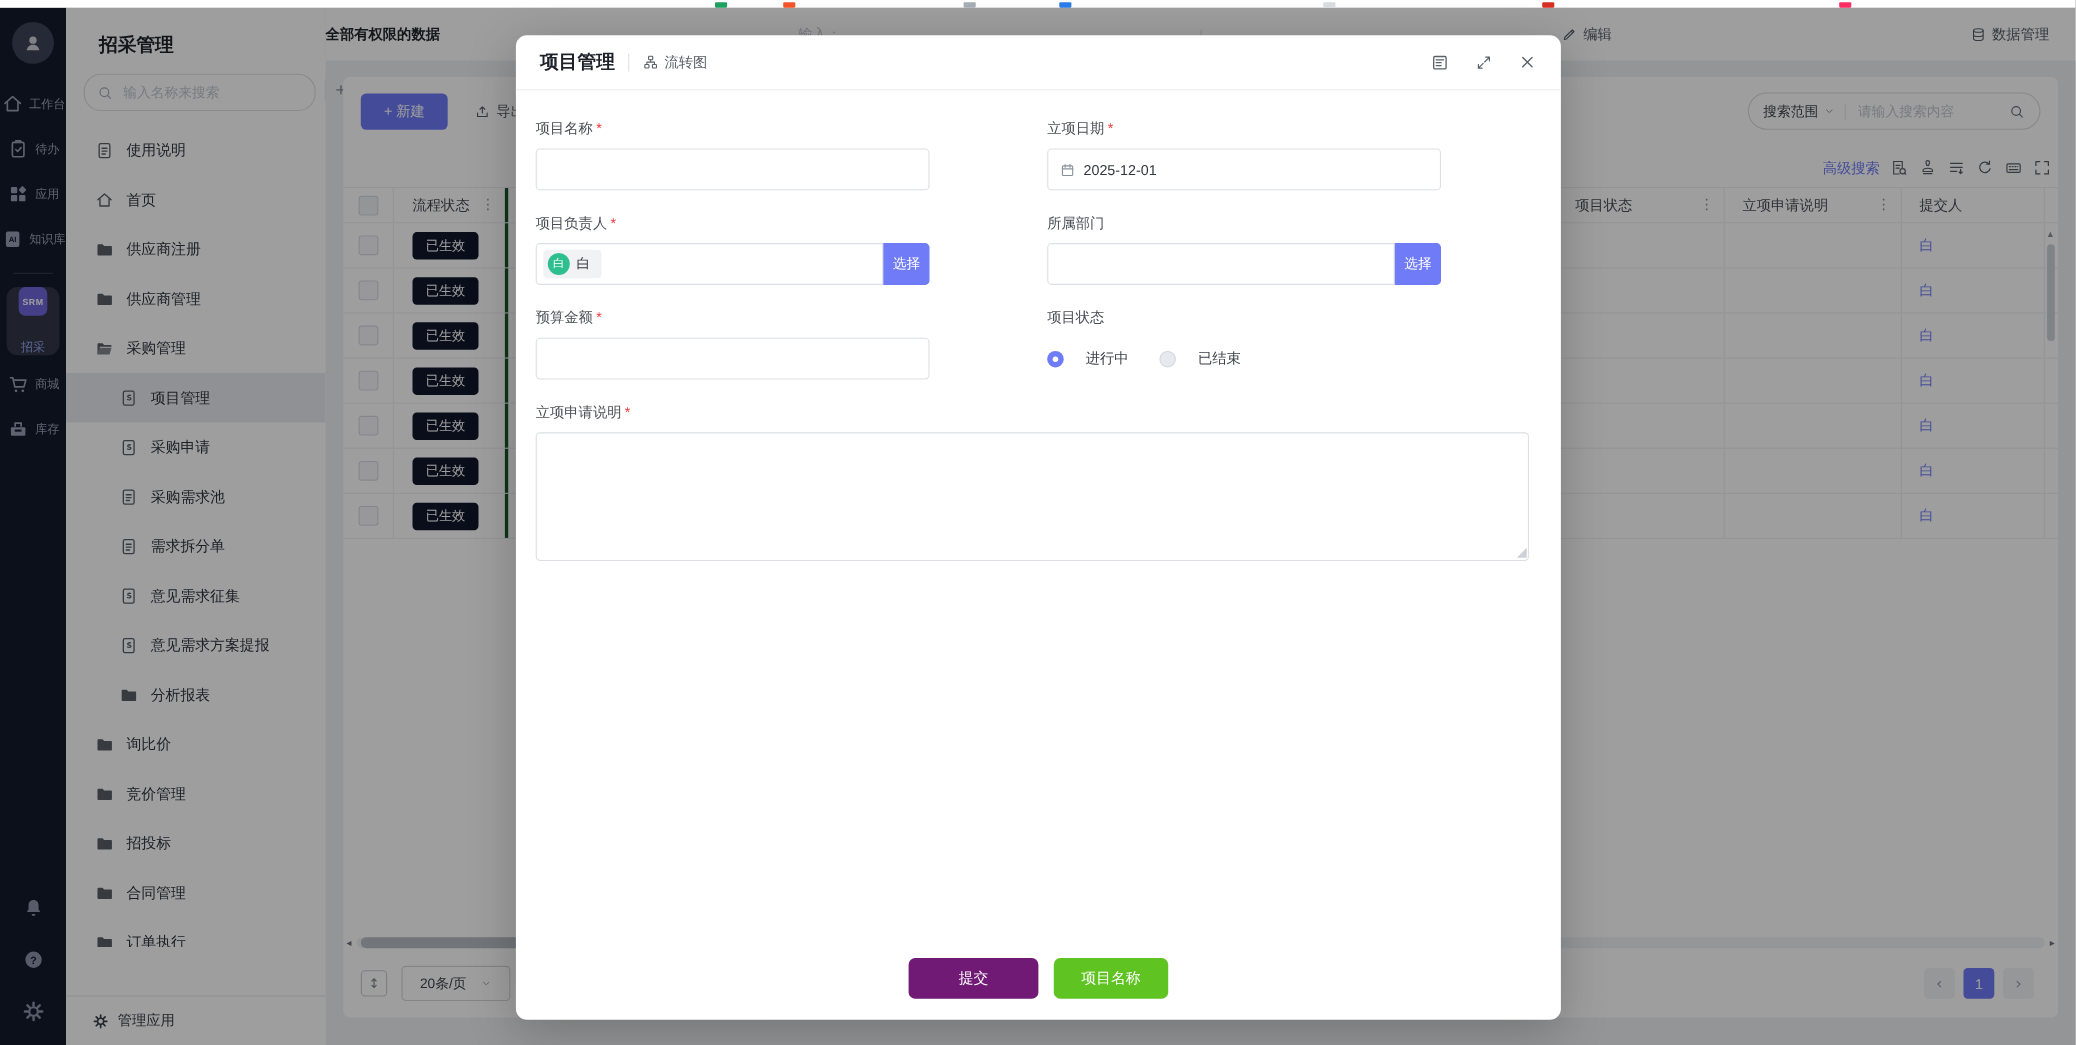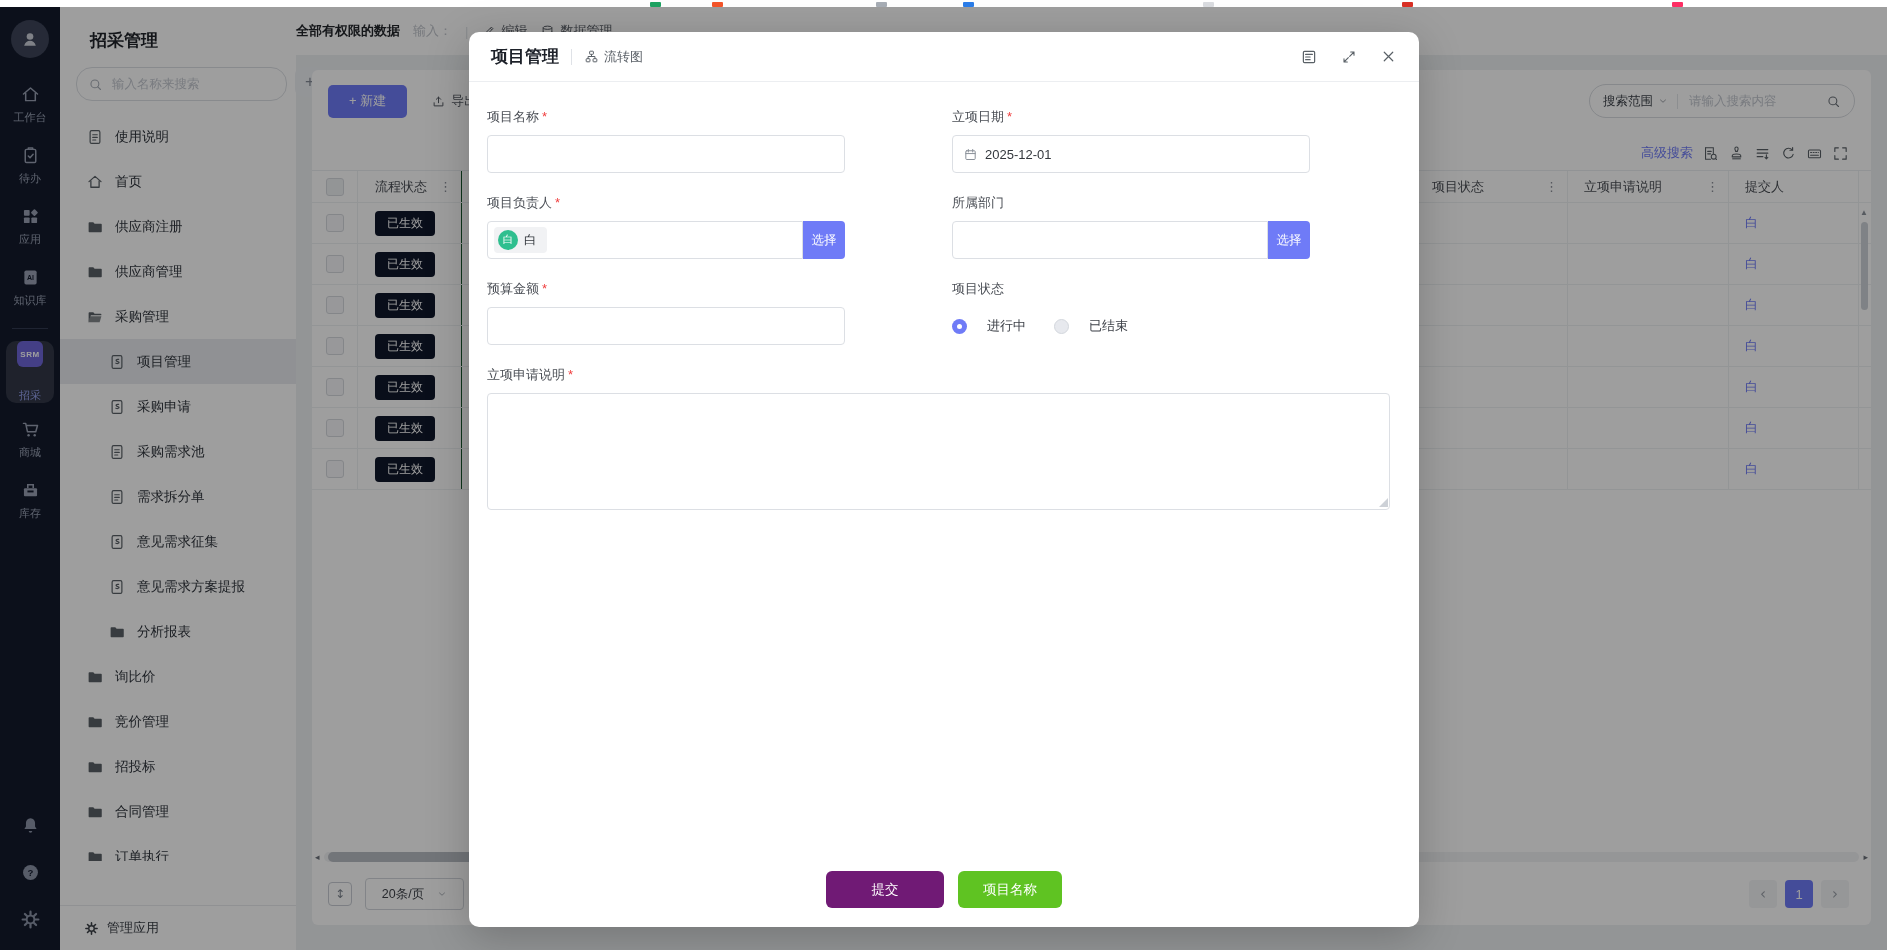--- a/index.html
+++ b/index.html
@@ -15,21 +15,21 @@
   
   #overlay{position:absolute;inset:0;background:rgba(0,0,0,.38);z-index:40}
 
   #app{position:absolute;top:7px;left:0;right:0;bottom:0}
 
   
   #rail{position:absolute;left:0;top:0;width:60px;height:100%;background:#141b2d;
         display:flex;flex-direction:column;align-items:center;color:#99a1b3}
   .avatar{margin-top:13px;width:38px;height:38px;border-radius:50%;background:#3e4559;color:#cdd1da}
   .rail-nav{margin-top:26px;display:flex;flex-direction:column;align-items:center}
-  .rail-it{display:flex;flex-direction:column;align-items:center;gap:5px;margin-bottom:20px;font-size:11px}
+  .rail-it{display:flex;flex-direction:row;align-items:center;gap:5px;margin-bottom:20px;font-size:11px}
   .rail-div{width:36px;border-top:1px solid #333b52;margin:0 0 12px}
   .rail-tile{width:48px;height:62px;border-radius:10px;background:rgba(255,255,255,.13);
              display:flex;flex-direction:column;align-items:center;justify-content:space-between;gap:5px;margin-bottom:16px}
   .srm-badge{width:26px;height:26px;border-radius:6px;background:#6f66d9;color:#fff;
              font-size:8px;font-weight:bold;letter-spacing:.5px}
   .rail-tile .lb{font-size:11px;color:#98a4f2}
   .rail-bottom{margin-top:auto;display:flex;flex-direction:column;align-items:center;gap:26px;padding-bottom:20px;color:#8d95a8}
 
   
   #sidebar{position:absolute;left:60px;top:0;width:236px;height:100%;background:#fff}
@@ -44,47 +44,47 @@
   .sb-it{height:45px;display:flex;align-items:center;gap:11px;padding-left:26px;font-size:13.5px;color:#2f343c;cursor:pointer}
   .sb-it.sub{padding-left:48px}
   .sb-it.active{background:#e9ebef}
   .sb-it .ic{color:#596066}
   .folder-ic{color:#e09a3e}
   .sb-footer{position:absolute;left:0;bottom:0;width:100%;height:45px;background:#fff;border-top:1px solid #e8eaee;
              display:flex;align-items:center;gap:8px;padding-left:24px;font-size:13px;color:#3a3f46;box-sizing:border-box}
 
   
   #main{position:absolute;left:296px;top:0;right:0;height:100%}
-  #main-header{height:48px;background:#fff;display:flex;align-items:center;justify-content:flex-start;
+  #main-header{height:48px;background:#fff;display:flex;align-items:center;justify-content:space-between;
                gap:13px;padding-right:24px;font-size:13px;color:#565b63}
   #main-header .scope{font-weight:bold;color:#23262b}
   #main-header .hint{color:#c0c4cb}
   #main-header .sep{color:#dfe2e6}
   .hd-act{display:flex;align-items:center;gap:5px;color:#565b63;cursor:pointer}
 
   #card{position:absolute;left:16px;right:16px;top:63px;bottom:25px;background:#fff;border-radius:6px}
   .card-row1{position:absolute;top:14px;left:16px;right:16px;height:34px;display:flex;align-items:center}
   .btn-new{height:33px;padding:0 21px;border-radius:5px;background:#6f7bf7;color:#fff;font-size:13px;cursor:pointer}
   .tb-export{margin-left:24px;display:flex;align-items:center;gap:5px;font-size:13px;color:#565b63;cursor:pointer}
   .search-pill{margin-left:auto;width:266px;height:34px;border:1px solid #d8dbe0;border-radius:17px;
                display:flex;align-items:center;gap:9px;padding:0 13px;box-sizing:border-box}
   .search-pill .scope-sel{display:flex;align-items:center;gap:5px;font-size:12.5px;color:#3e434b;cursor:pointer}
   .search-pill .vsep{width:1px;height:15px;background:#e3e5e9}
   .search-pill input{border:none;outline:none;flex:1;min-width:0;font-size:12.5px;background:transparent;font-family:inherit}
   .search-pill input::placeholder{color:#c3c7cf}
-  .card-row2{position:absolute;top:74px;right:22px;display:flex;align-items:center;gap:9px;color:#596066}
+  .card-row2{position:absolute;top:74px;right:6px;display:flex;align-items:flex-start;gap:9px;color:#596066}
   .adv-link{color:#6f7bf7;font-size:13px;cursor:pointer}
 
   .tbl{position:absolute;left:0;right:0;top:100px;font-size:13px}
   .tr{display:flex;align-items:center;border-bottom:1px solid #eef0f2}
   .tr.head{height:31px;border-top:1px solid #ebedf0;color:#4a4e55}
   .tr.row{height:40px}
   .cell{height:100%;display:flex;align-items:center;box-sizing:border-box}
   .c-check{width:46px;justify-content:center;border-right:1px solid #eef0f2}
-  .c-status{width:104px;padding-left:17px;border-right:1px solid #14532d}
+  .c-status{width:104px;padding-left:17px;border-right:3px solid #14532d}
   .c-code{flex:1;padding-left:13px}
   .c-pstat{width:152px;padding-left:16px;border-left:1px solid #eef0f2}
   .c-desc{width:161px;padding-left:16px;border-left:1px solid #eef0f2}
   .c-sub{width:130px;padding-left:16px;border-left:1px solid #eef0f2}
   .c-bar{width:13px;border-left:1px solid #eef0f2}
   .dots{margin-left:auto;margin-right:9px;color:#8b8f98;font-size:13px;font-family:"DejaVu Sans",sans-serif}
   .chk{width:16px;height:16px;border:1px solid #d6d9de;border-radius:3px;background:#f5f6f8}
   .badge{height:25px;line-height:25px;padding:0 12px;border-radius:4px;background:#0f172a;color:#fff;font-size:12px}
   .link{color:#6f7bf7;cursor:pointer}
   .vbar-up{position:absolute;right:3px;top:138px;font-size:8px;color:#8d939c}

